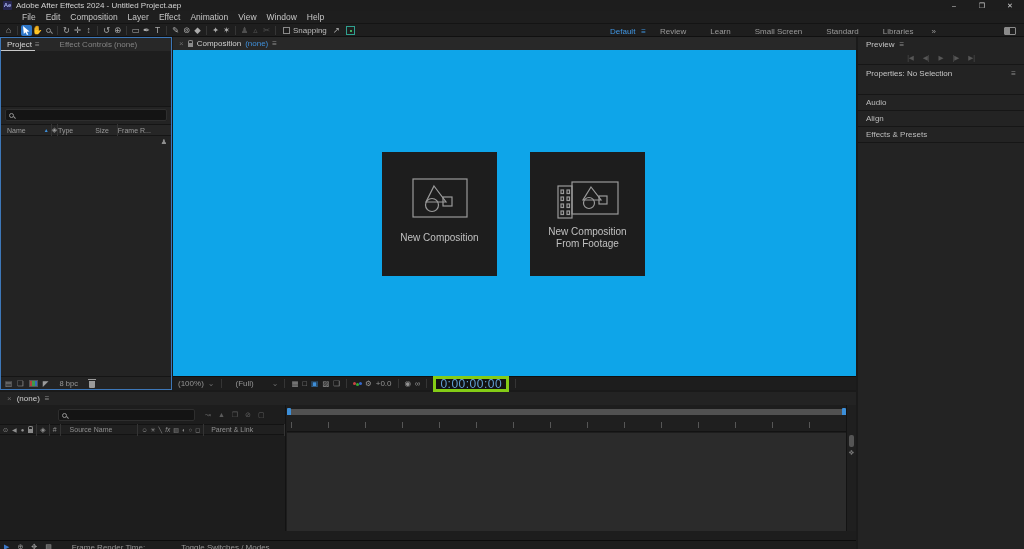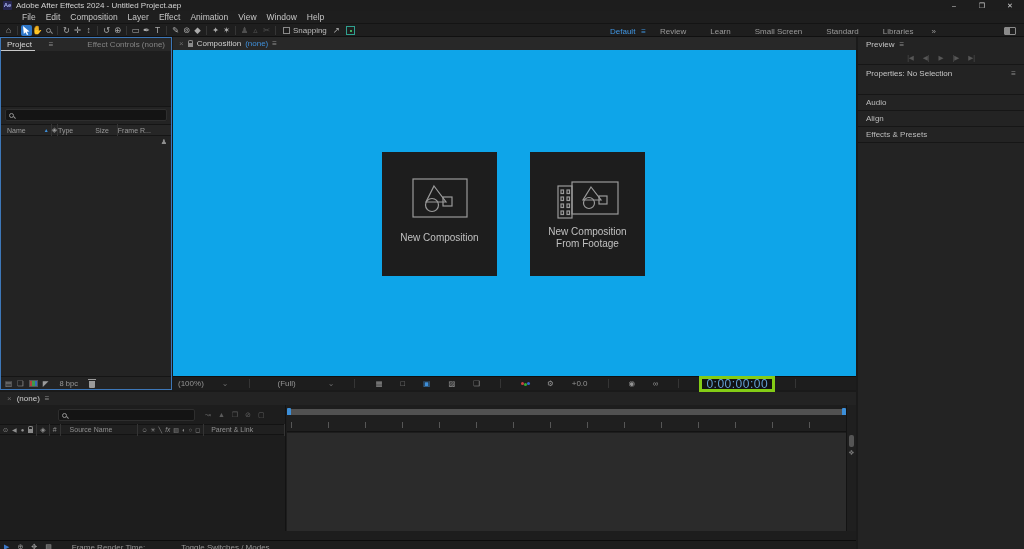--- a/index.html
+++ b/index.html
@@ -38,21 +38,21 @@
   .i-mag::after { content:""; position:absolute; width:3px; height:1px; background:#8f8f8f; transform:rotate(45deg); right:-3px; bottom:-1px; }
   .lock { width:5px; height:4px; background:#8a8a8a; position:relative; margin-top:2px; flex:none; }
   .lock::before { content:""; position:absolute; top:-3px; left:0; width:3px; height:3px; border:1px solid #8a8a8a; border-bottom:none; border-radius:2px 2px 0 0; }
   .trash { width:6px; height:7px; background:#9a9a9a; border-radius:0 0 1px 1px; position:relative; margin-top:2px; }
   .trash::before { content:""; position:absolute; top:-2px; left:-1px; width:8px; height:1px; background:#9a9a9a; }
   .ham { font-size:8px; color:#8f8f8f; }
   .faint { color:#6a6a6a; }
 
   
   .project-panel { position:absolute; left:0; top:37px; width:172px; height:353px; background:#232323; border:1px solid #3d77b8; display:flex; flex-direction:column; }
-  .panel-tabs { height:13px; background:#282828; display:flex; align-items:center; font-size:8px; flex:none;justify-content:space-between; }
+  .panel-tabs { height:13px; background:#282828; display:flex; align-items:center; font-size:8px; flex:none; }
   .ptab-active { color:#d6d6d6; border-bottom:1px solid #c8c8c8; padding:0 3px 0 6px; height:13px; line-height:13px; }
   .ptab-inactive { color:#848484; padding:0 6px; }
   .thumb-area { height:56px; background:#1e1e1e; border-bottom:1px solid #151515; flex:none; }
   .search-row { height:17px; padding:2px 4px; flex:none; }
   .search-box { height:12px; background:#141414; border:1px solid #2e2e2e; border-radius:2px; display:flex; align-items:center; padding:0 3px; gap:3px; }
   .col-headers { height:12px; background:#262626; border-top:1px solid #151515; border-bottom:1px solid #151515; display:flex; align-items:center; font-size:7px; color:#9a9a9a; flex:none; }
   .colsep { width:1px; height:12px; background:#343434; }
   .sort-asc { color:#3f8fd9; font-size:5px; margin:0 2px; }
   .proj-list { flex:1; position:relative; }
   .person-ic { position:absolute; right:4px; top:2px; font-size:7px; color:#8f8f8f; }
@@ -60,21 +60,21 @@
   .comp-color { width:9px; height:7px; border:1px solid #555; background:linear-gradient(90deg,#b24040 0 34%,#3f9a4a 34% 67%,#3a66b8 67% 100%); }
 
   
   .comp-panel { position:absolute; left:173px; top:37px; width:683px; height:353px; background:#242424; }
   .comp-tabs { height:13px; background:#282828; display:flex; align-items:center; gap:4px; font-size:8px; padding-left:6px; }
   .tab-none { color:#3f8fd9; }
   .viewer { position:absolute; left:0; top:13px; right:0; bottom:14px; background:#0ea5e9; }
   .tile { position:absolute; top:102px; width:115px; height:124px; background:#1d1d1d; text-align:center; }
   .tile svg { margin-top:26px; }
   .tile-label { position:absolute; left:0; right:0; top:80px; font-size:10px; color:#c0c0c0; line-height:12px; }
-  .comp-bottom { position:absolute; left:0; right:0; bottom:0; height:14px; background:#1d1d1d; border-top:1px solid #0f0f0f; display:flex; align-items:center; font-size:8px; color:#949494; padding:0 5px; gap:18px;margin-top:32px; }
+  .comp-bottom { position:absolute; left:0; right:0; bottom:0; height:14px; background:#1d1d1d; border-top:1px solid #0f0f0f; display:flex; align-items:center; font-size:8px; color:#949494; padding:0 5px; gap:4px;margin-top:32px; }
   .cb-sep { width:1px; height:9px; background:#353535; margin:0 2px; }
   .cb-ic { font-size:7.5px; line-height:10px; }
   .roi { color:#3f8fd9; }
   .rgbdots { width:3px; height:3px; border-radius:50%; background:#c44; box-shadow:3px 1px 0 #3a3,6px 0 0 #36c; margin-right:5px; }
   .timecode { color:#63a0d2; background:#121212; border:3px solid #84cc16; padding:0 4px; font-size:12px; line-height:10px; letter-spacing:.5px; }
 
   
   .sidebar { position:absolute; left:858px; top:37px; width:166px; height:512px; background:#232323; display:flex; flex-direction:column; font-size:8px; }
   .sb-row { display:flex; align-items:center; gap:5px; padding:0 8px; flex:none; color:#c6c6c6; }
   .sb-preview { height:14px; }

